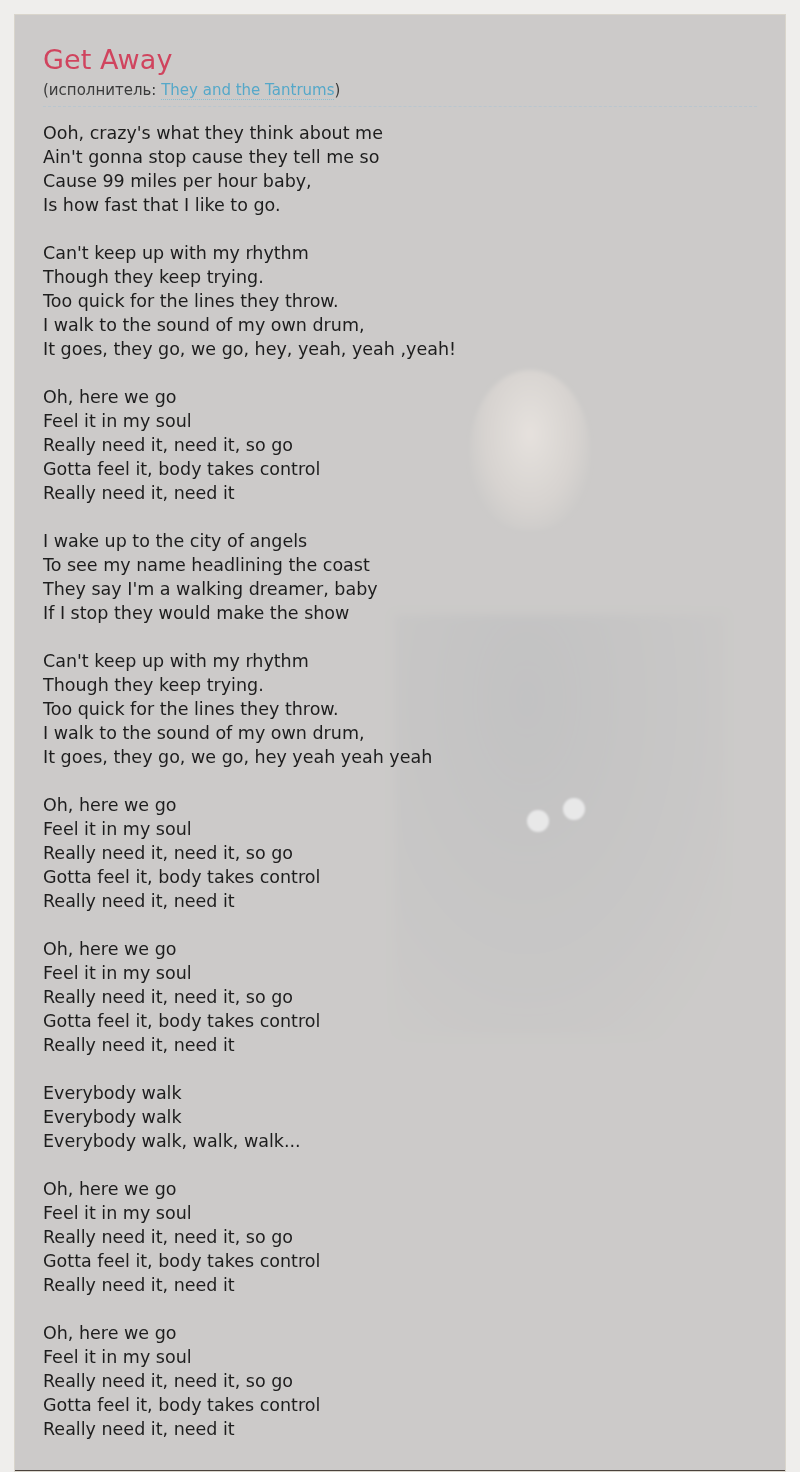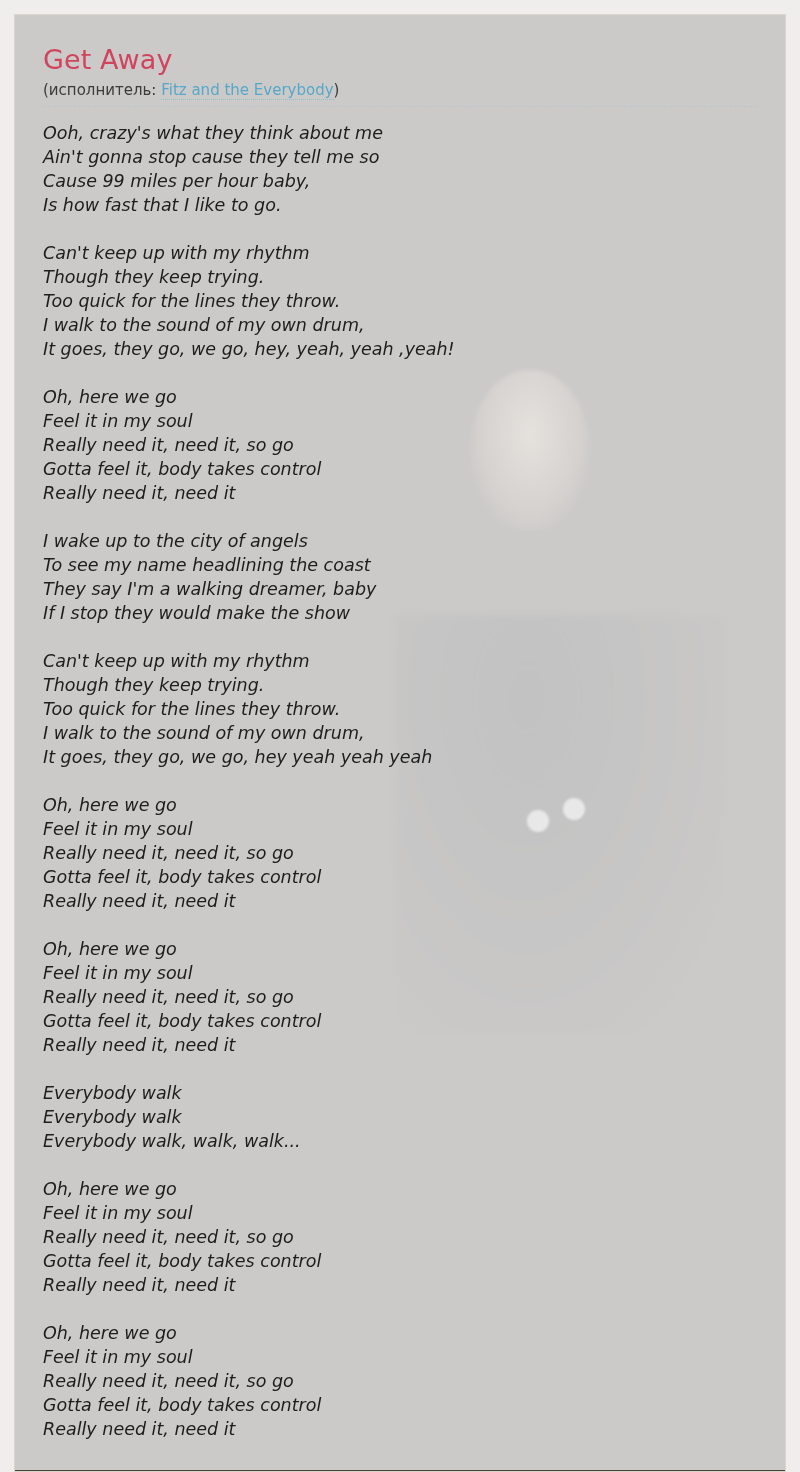--- a/index.html
+++ b/index.html
@@ -119,21 +119,20 @@
     text-decoration: none;
     border-bottom: 1px dotted #8bbed2;
   }
 
   .lyrics {
     font-size: 17.5px;
     line-height: 24px;
     color: #1d1d1d;
     white-space: pre-wrap;
     font-family: "DejaVu Sans", "Liberation Sans", sans-serif;
-    font-style: italic;
   }
   .stanza { margin: 0 0 24px 0; }
   .stanza .line { display: block; }
 </style>
 </head>
 <body>
 
 <div id="page">
 
   <div id="photo">
@@ -142,21 +141,21 @@
     <div class="collar"></div>
     <div class="dot1"></div>
     <div class="dot2"></div>
   </div>
 
   <div id="card">
 
     <h1 class="song-title">Get Away</h1>
 
     <div class="artist-line">
-      <span class="paren">(исполнитель: </span><a class="artist-link" href="#">Fitz and the Everybody</a><span class="paren">)</span>
+      <span class="paren">(исполнитель: </span><a class="artist-link" href="#">They and the Tantrums</a><span class="paren">)</span>
     </div>
 
     <div class="lyrics" id="lyrics-body"><div class="stanza"><span class="line">Ooh, crazy's what they think about me</span><span class="line">Ain't gonna stop cause they tell me so</span><span class="line">Cause 99 miles per hour baby,</span><span class="line">Is how fast that I like to go.</span></div><div class="stanza"><span class="line">Can't keep up with my rhythm</span><span class="line">Though they keep trying.</span><span class="line">Too quick for the lines they throw.</span><span class="line">I walk to the sound of my own drum,</span><span class="line">It goes, they go, we go, hey, yeah, yeah ,yeah!</span></div><div class="stanza"><span class="line">Oh, here we go</span><span class="line">Feel it in my soul</span><span class="line">Really need it, need it, so go</span><span class="line">Gotta feel it, body takes control</span><span class="line">Really need it, need it</span></div><div class="stanza"><span class="line">I wake up to the city of angels</span><span class="line">To see my name headlining the coast</span><span class="line">They say I'm a walking dreamer, baby</span><span class="line">If I stop they would make the show</span></div><div class="stanza"><span class="line">Can't keep up with my rhythm</span><span class="line">Though they keep trying.</span><span class="line">Too quick for the lines they throw.</span><span class="line">I walk to the sound of my own drum,</span><span class="line">It goes, they go, we go, hey yeah yeah yeah</span></div><div class="stanza"><span class="line">Oh, here we go</span><span class="line">Feel it in my soul</span><span class="line">Really need it, need it, so go</span><span class="line">Gotta feel it, body takes control</span><span class="line">Really need it, need it</span></div><div class="stanza"><span class="line">Oh, here we go</span><span class="line">Feel it in my soul</span><span class="line">Really need it, need it, so go</span><span class="line">Gotta feel it, body takes control</span><span class="line">Really need it, need it</span></div><div class="stanza"><span class="line">Everybody walk</span><span class="line">Everybody walk</span><span class="line">Everybody walk, walk, walk...</span></div><div class="stanza"><span class="line">Oh, here we go</span><span class="line">Feel it in my soul</span><span class="line">Really need it, need it, so go</span><span class="line">Gotta feel it, body takes control</span><span class="line">Really need it, need it</span></div><div class="stanza"><span class="line">Oh, here we go</span><span class="line">Feel it in my soul</span><span class="line">Really need it, need it, so go</span><span class="line">Gotta feel it, body takes control</span><span class="line">Really need it, need it</span></div></div>
 
   </div>
 
   <div id="frame"></div>
 </div>
 
 </body></html>

